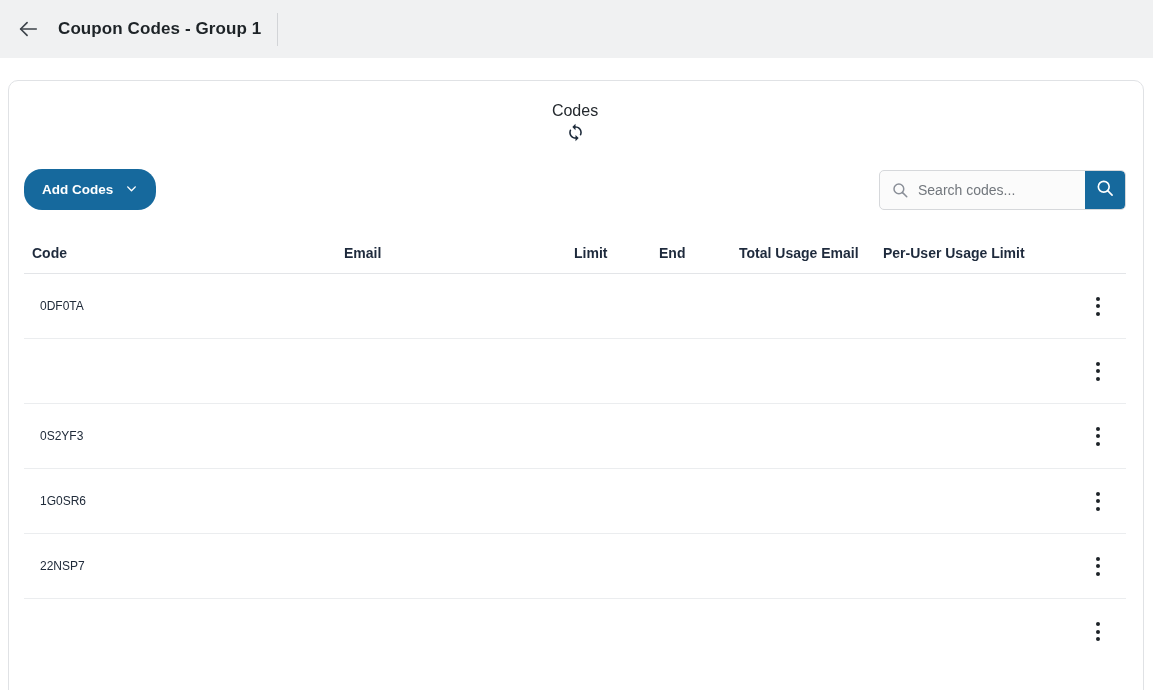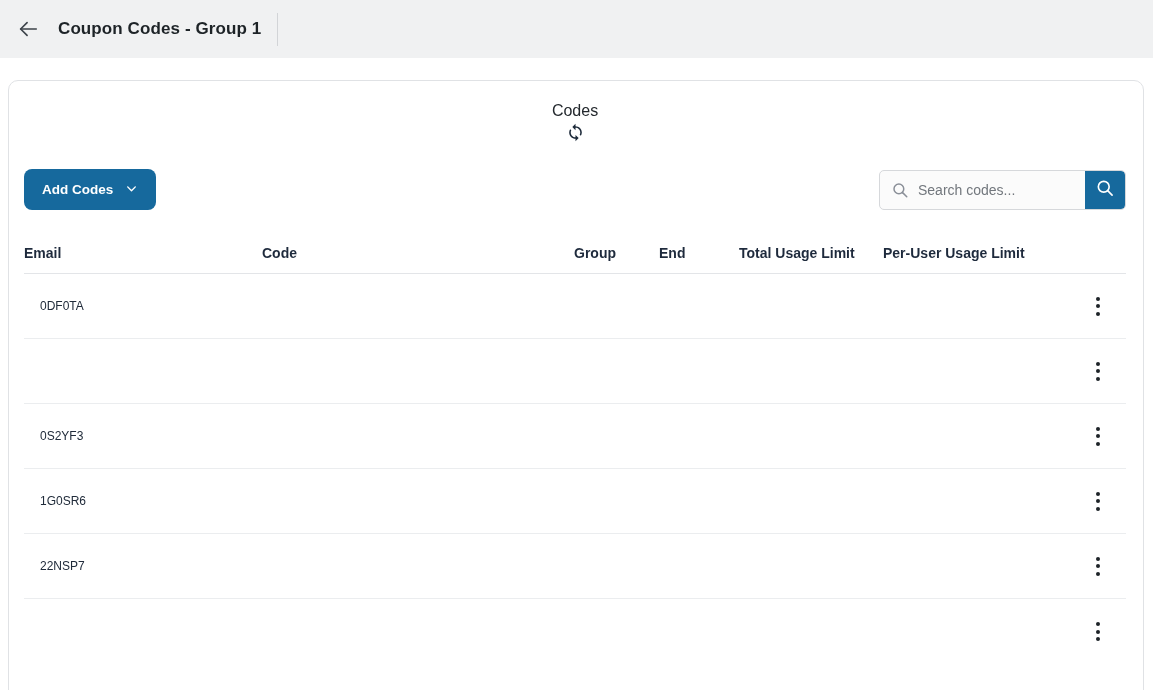--- a/index.html
+++ b/index.html
@@ -75,21 +75,21 @@
     margin-top: 21px;
     display: flex;
     align-items: center;
     justify-content: space-between;
   }
   .add-codes-btn {
     height: 41px;
     background: #16699d;
     color: #ffffff;
     border: none;
-    border-radius: 8px;
+    border-radius: 18px;
     font-family: inherit;
     font-size: 13.5px;
     font-weight: 700;
     display: flex;
     align-items: center;
     gap: 12px;
     padding: 0 18px;
     cursor: pointer;
   }
   .search-wrap {
@@ -235,25 +235,25 @@
             <circle cx="10.5" cy="10.5" r="6.5"></circle>
             <line x1="15.5" y1="15.5" x2="20.5" y2="20.5"></line>
           </svg>
         </span>
       </button>
     </div>
   </div>
 
   <div class="table">
     <div class="thead">
+      <div class="th col-code">Code</div>
       <div class="th col-email">Email</div>
-      <div class="th col-code">Code</div>
-      <div class="th col-start">Group</div>
+      <div class="th col-start">Limit</div>
       <div class="th col-end">End</div>
-      <div class="th col-total">Total Usage Limit</div>
+      <div class="th col-total">Total Usage Email</div>
       <div class="th col-peruser">Per-User Usage Limit</div>
       <div class="th col-actions"></div>
     </div>
     <div>
         <div class="trow">
     <div class="td col-code">0DF0TA</div>
     <div class="td col-email"></div>
     <div class="td col-start"></div>
     <div class="td col-end"></div>
     <div class="td col-total"></div>

